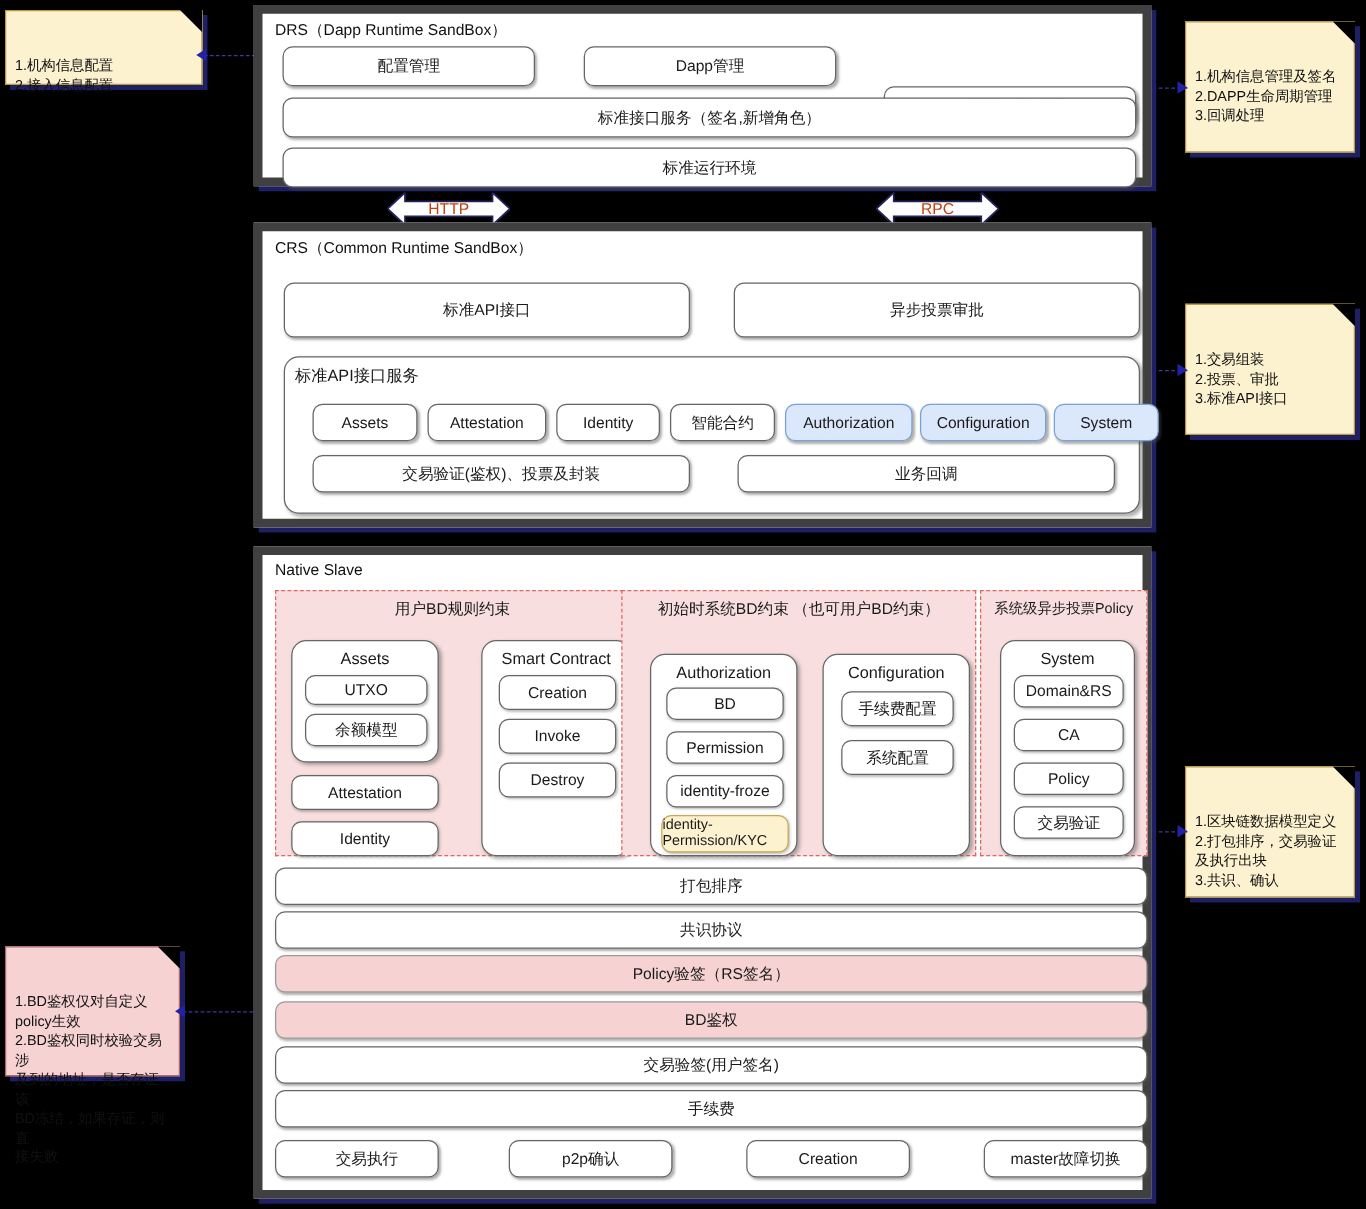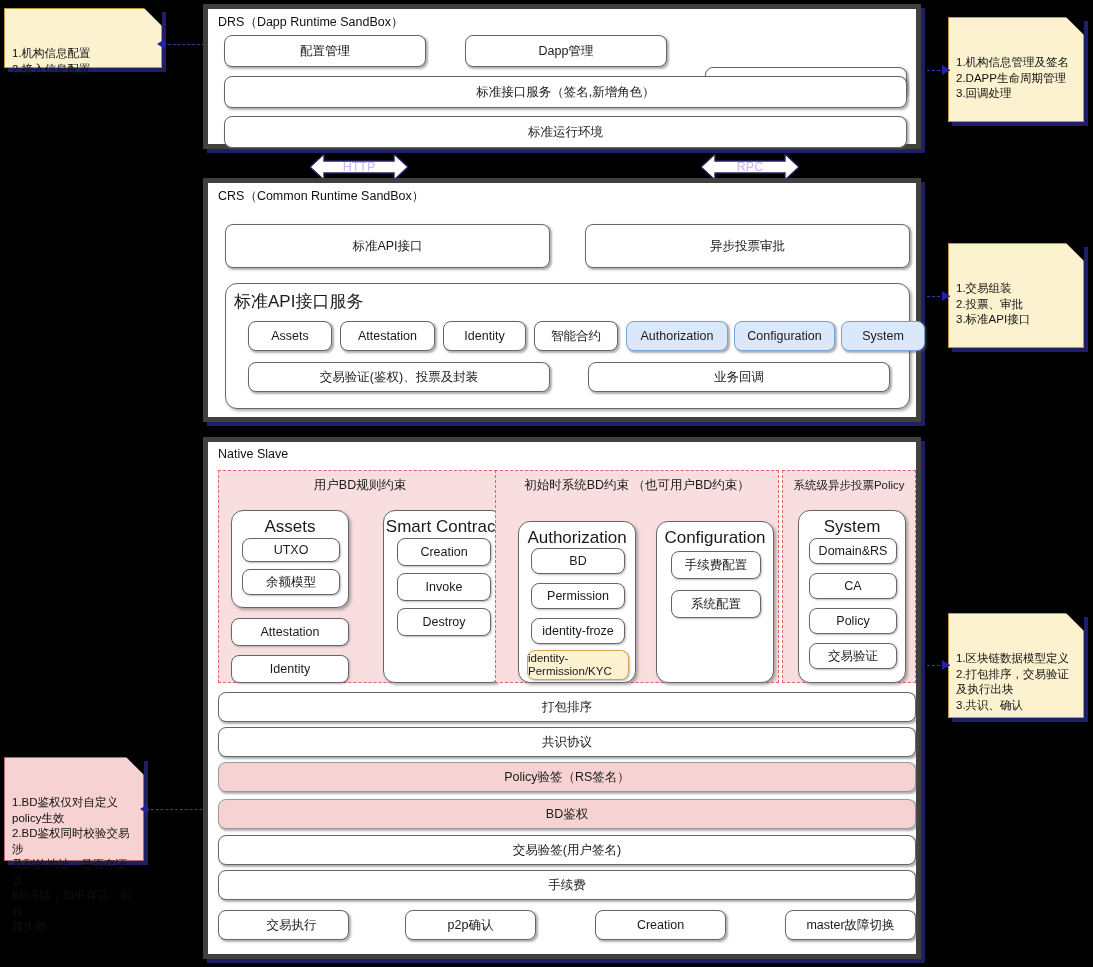--- a/index.html
+++ b/index.html
@@ -6,21 +6,21 @@
   body{
     width:1093px;height:967px;position:relative;overflow:hidden;
     font-family:"Liberation Sans","DejaVu Sans",sans-serif;
     color:#1a1a1a;
   }
   .abs{position:absolute;box-sizing:border-box;}
 
   
   .panel{
     background:#ffffff;
-    border:5px solid #404040;
+    border:7px solid #404040;
     box-shadow:4px 4px 0 0 #1f1f66;
   }
   .panel-title{
     position:absolute;left:10px;top:5px;
     font-size:12.5px;color:#111;white-space:nowrap;
   }
 
   
   .node{
     background:#ffffff;
@@ -40,21 +40,21 @@
 
   
   .groupbox{
     background:#ffffff;
     border:1px solid #666;
     border-radius:12px;
     box-shadow:2px 2px 3px rgba(80,80,80,.45);
   }
   .groupbox > .gtitle{
     position:absolute;left:0;right:0;top:6px;
-    text-align:center;font-size:17px;color:#1a1a1a;
+    text-align:center;font-size:13px;color:#1a1a1a;
   }
 
   
   .region{
     background:#f8dede;
     border:1px dashed #e06666;
   }
   .region > .rtitle{
     position:absolute;left:0;right:0;top:7px;
     text-align:center;font-size:12.5px;color:#1a1a1a;line-height:1.25;
@@ -91,21 +91,21 @@
   .arrowR{
     position:absolute;width:0;height:0;
     border-top:5px solid transparent;border-bottom:5px solid transparent;
     border-left:8px solid #2222a8;
   }
 
   
   .biarrow{
     position:absolute;
     display:flex;align-items:center;justify-content:center;
-    font-size:12.5px;color:#c4b5fd;
+    font-size:12.5px;color:#c2410c;
   }
   .biarrow svg{position:absolute;left:0;top:0;}
   .biarrow span{position:relative;z-index:2;}
 </style>
 </head>
 <body>
 
 <div class="abs note" style="left:4px;top:8px;width:158px;height:60px;">
   <div class="fold"></div>
   <div>1.机构信息配置

